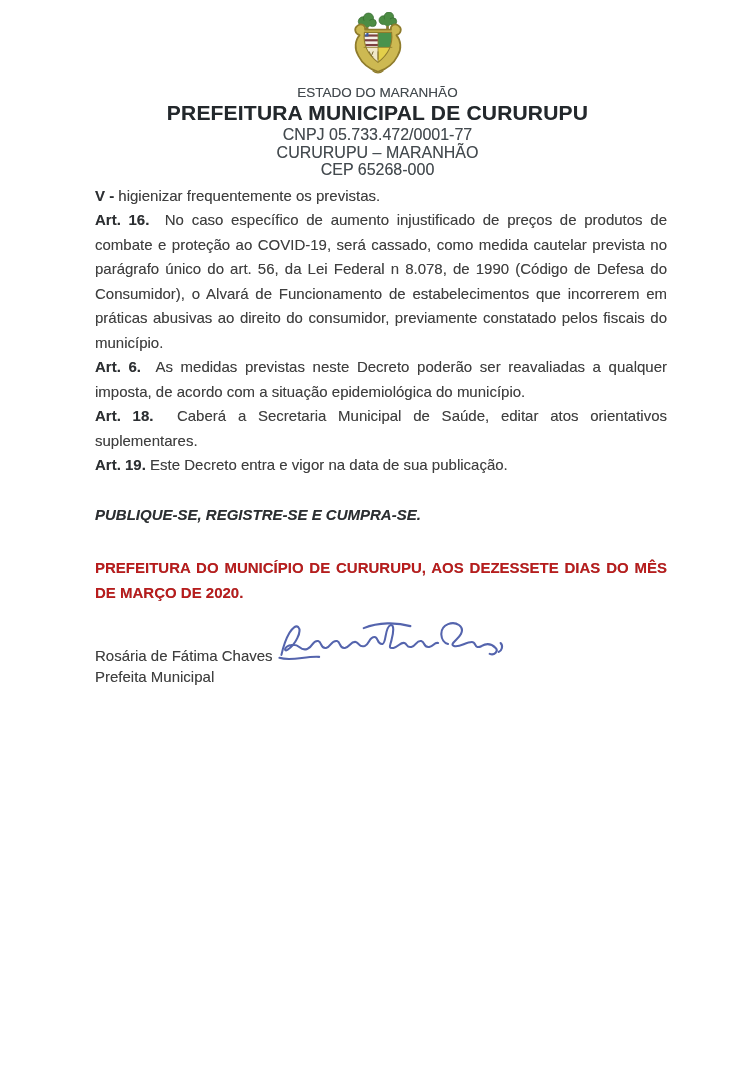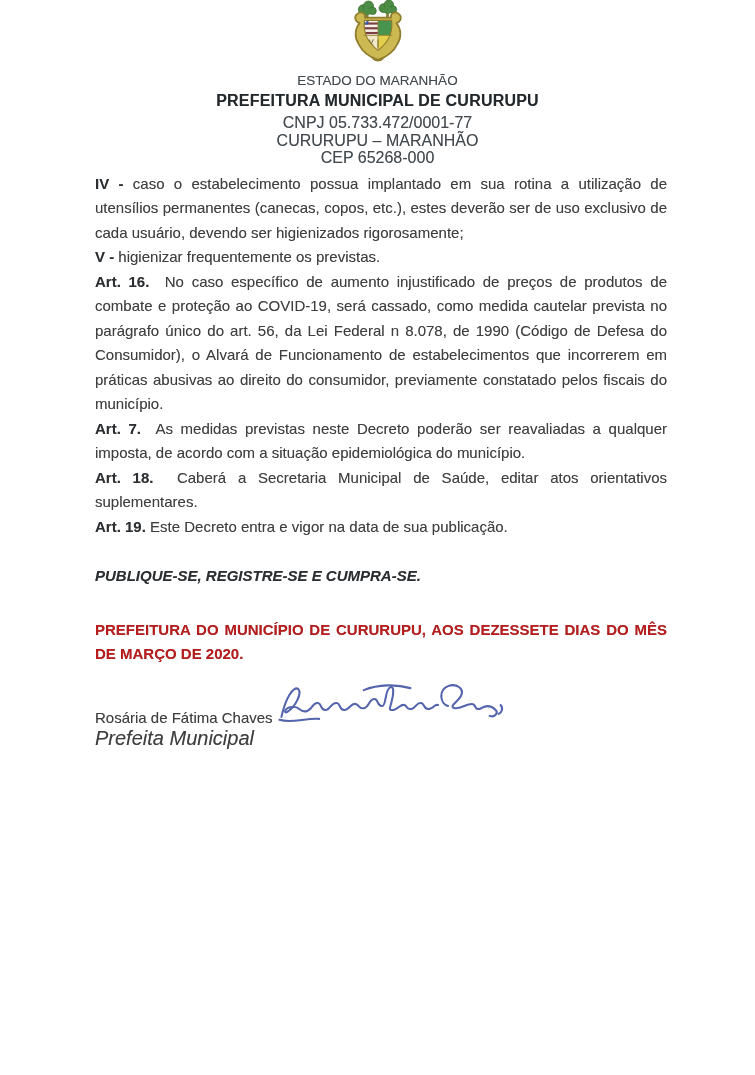--- a/index.html
+++ b/index.html
@@ -15,36 +15,37 @@
     width: 755px;
     height: 1075px;
     background: #ffffff;
     font-family: "Liberation Sans", sans-serif;
     color: #3f3f3f;
     text-shadow: 0 0 0.4px rgba(70,70,70,0.45);
   }
   
   .letterhead {
     text-align: center;
+    padding-top: 12px;
     line-height: 1;
   }
   .crest {
     display: block;
     margin: 0 auto;
     width: 96px;
     height: 68px;
   }
   .lh-state {
     margin-top: 4px;
     font-size: 13.5px;
     line-height: 18px;
     color: #434a4f;
   }
   .lh-org {
-    font-size: 16px;
+    font-size: 21px;
     font-weight: 700;
     line-height: 21px;
     color: #23282c;
     letter-spacing: 0.2px;
   }
   .lh-small {
     font-size: 16px;
     line-height: 17.5px;
     color: #434a4f;
   }
@@ -86,23 +87,22 @@
     width: 238px;
     height: 52px;
     pointer-events: none;
   }
   .sig-name {
     padding-top: 26px;
     font-size: 15px;
     line-height: 21px;
   }
   .sig-title {
-    font-size: 20px;
+    font-size: 15px;
     line-height: 21px;
-    font-style: italic;
   }
 </style>
 </head>
 <body>
 
 <div class="page">
 
   <div class="letterhead">
     <svg class="crest" viewBox="0 0 120 100" aria-hidden="true">
 
@@ -146,28 +146,27 @@
     </svg>
     <div class="lh-state">ESTADO DO MARANHÃO</div>
     <div class="lh-org">PREFEITURA MUNICIPAL DE CURURUPU</div>
     <div class="lh-small" style="margin-top:3px">CNPJ 05.733.472/0001-77</div>
     <div class="lh-small">CURURUPU – MARANHÃO</div>
     <div class="lh-small">CEP 65268-000</div>
   </div>
 
   <div class="doc-body">
 
-    <p><span class="lead">IV -</span> <span>caso o estabelecimento possua implantado em sua rotina a utilização de utensílios permanentes (canecas, copos, etc.), estes deverão ser de uso exclusivo de cada usuário, devendo ser higienizados rigorosamente;</span></p>
 
     <p><span class="lead">V -</span> <span>higienizar frequentemente os previstas.</span></p>
 
     <p><span class="lead">Art. 16.</span>&nbsp; <span>No caso específico de aumento injustificado de preços de produtos de combate e proteção ao COVID-19, será cassado, como medida cautelar prevista no parágrafo único do art. 56, da Lei Federal n 8.078, de 1990 (Código de Defesa do Consumidor), o Alvará de Funcionamento de estabelecimentos que incorrerem em práticas abusivas ao direito do consumidor, previamente constatado pelos fiscais do município.</span></p>
 
 
-    <p><span class="lead">Art. 7.</span>&nbsp; <span>As medidas previstas neste Decreto poderão ser reavaliadas a qualquer imposta, de acordo com a situação epidemiológica do município.</span></p>
+    <p><span class="lead">Art. 6.</span>&nbsp; <span>As medidas previstas neste Decreto poderão ser reavaliadas a qualquer imposta, de acordo com a situação epidemiológica do município.</span></p>
 
     <p><span class="lead">Art. 18.</span>&nbsp; <span>Caberá a Secretaria Municipal de Saúde, editar atos orientativos suplementares.</span></p>
 
     <p><span class="lead">Art. 19.</span> <span>Este Decreto entra e vigor na data de sua publicação.</span></p>
 
     <p class="publish-line">PUBLIQUE-SE, REGISTRE-SE E CUMPRA-SE.</p>
 
     <p class="enactment-line">PREFEITURA DO MUNICÍPIO DE CURURUPU, AOS DEZESSETE DIAS DO MÊS DE MARÇO DE 2020.</p>
 
     <div class="signature-block">

